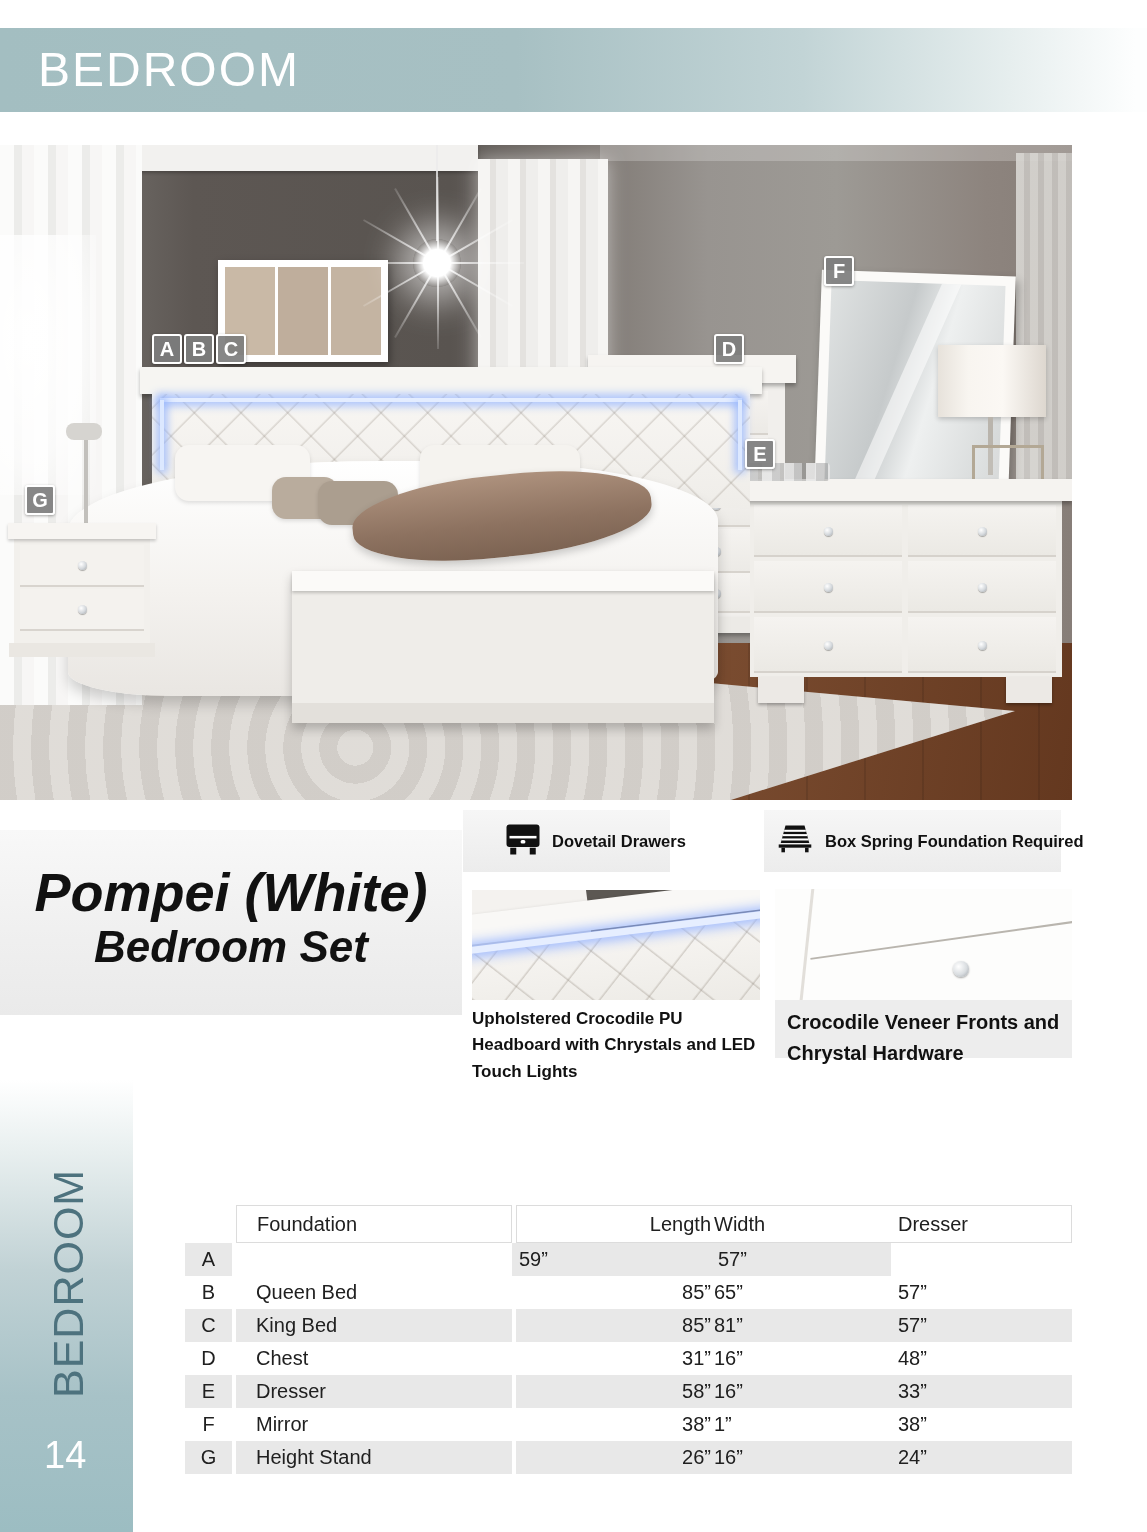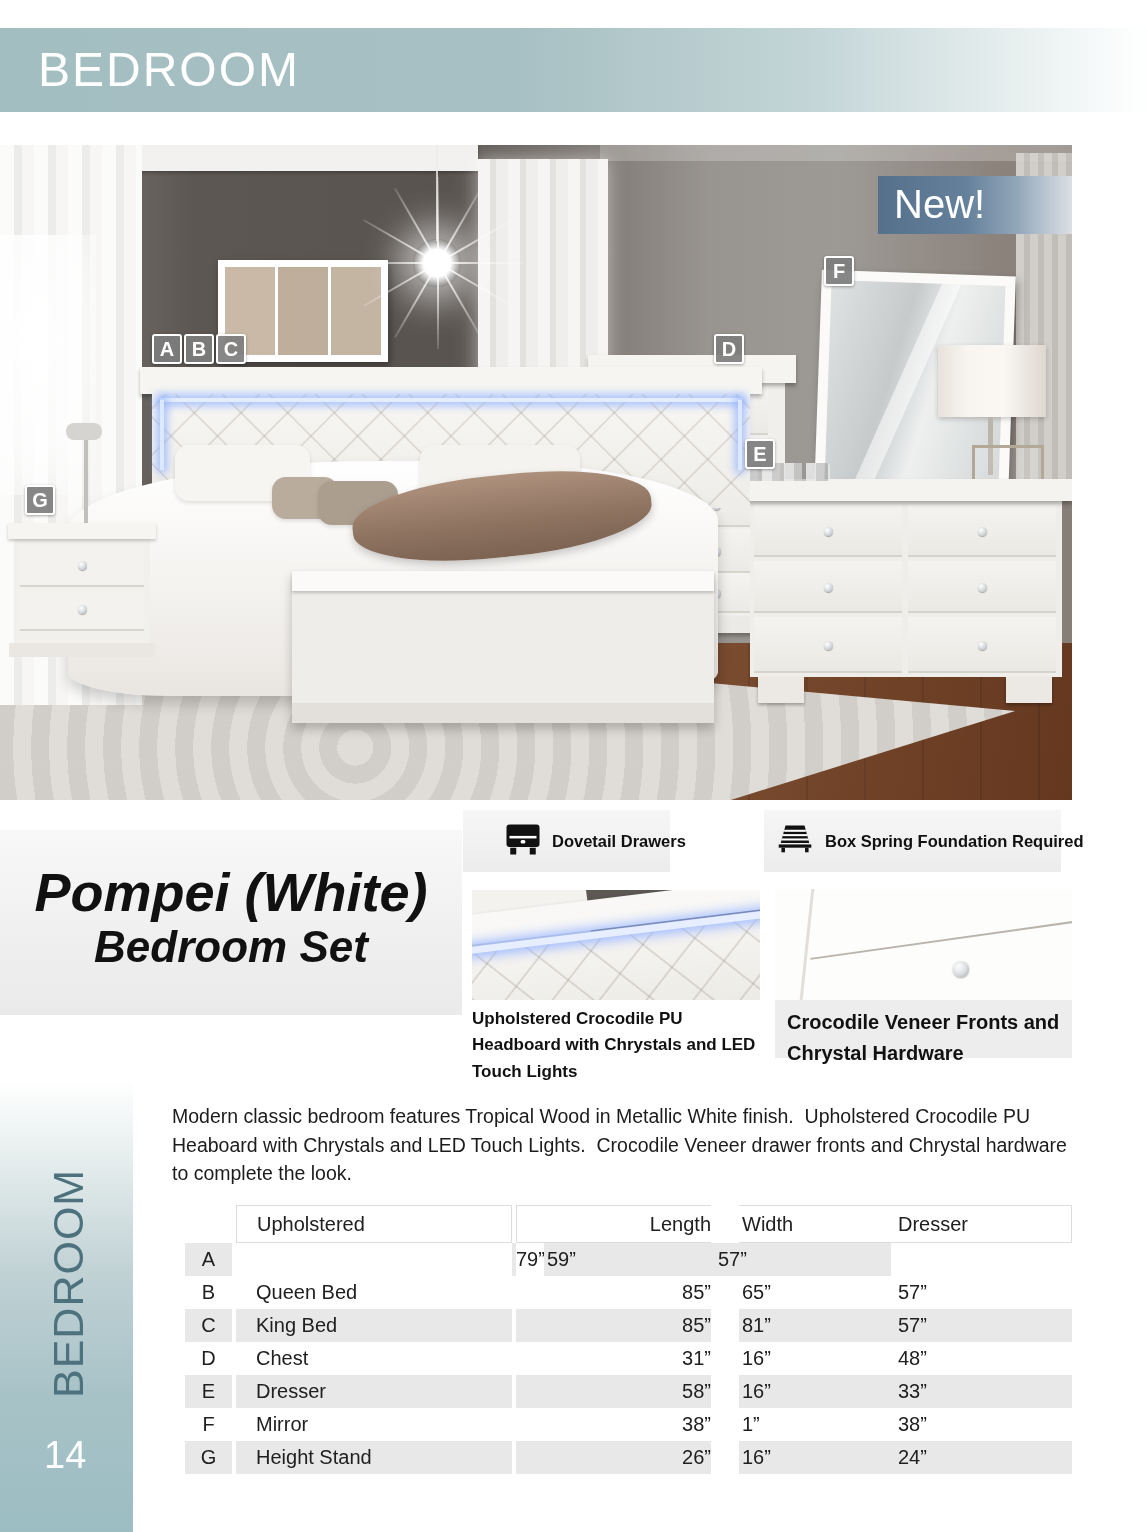--- a/index.html
+++ b/index.html
@@ -163,21 +163,21 @@
   .descr { left:172px; top:1102px; width:902px; font-size:19.5px; line-height:1.47; color:#1c1c1c; white-space:pre-wrap; }
 
   .spec-table { left:185px; top:1205px; width:887px; font-size:20px; color:#202020; }
   .trow { display:grid; grid-template-columns:47px 4px 276px 4px 195px 180px 181px; height:33px; line-height:33px; }
   .trow.thead { height:38px; line-height:36px; }
   .trow.shade .cell { background:#e8e8e8; }
   .cell {}
   .cell.letter { text-align:center; }
   .cell.desc { padding-left:20px; }
   .cell.len { padding-left:4px;text-align:right; }
-  .cell.wid { padding-left:3px;margin-left:28px; }
+  .cell.wid { padding-left:3px; }
   .cell.hei { padding-left:7px; }
   .thead .cell { background:#ffffff; border-top:1px solid #dcdcdc; border-bottom:1px solid #dcdcdc; }
   .thead .cell.letter { background:transparent; border:none; }
   .thead .cell.desc { border-left:1px solid #dcdcdc; border-right:1px solid #dcdcdc; }
   .thead .cell.len { border-left:1px solid #dcdcdc; }
   .thead .cell.hei { border-right:1px solid #dcdcdc; }
 </style>
 </head>
 <body>
 
@@ -317,21 +317,20 @@
     </div>
 
     <div class="abs plabel" style="left:152px;top:189px;">A</div>
     <div class="abs plabel" style="left:184px;top:189px;">B</div>
     <div class="abs plabel" style="left:216px;top:189px;">C</div>
     <div class="abs plabel" style="left:714px;top:189px;">D</div>
     <div class="abs plabel" style="left:745px;top:294px;">E</div>
     <div class="abs plabel" style="left:824px;top:111px;">F</div>
     <div class="abs plabel" style="left:25px;top:340px;">G</div>
 
-    <div class="abs new-badge">New!</div>
   </div>
 
   <div class="abs title-panel">
     <div class="title-main">Pompei (White)</div>
     <div class="title-sub">Bedroom Set</div>
   </div>
 
   <div class="abs callout c1">
     <span>
       <svg width="36" height="33" viewBox="0 0 24 22">
@@ -373,27 +372,26 @@
       <div class="d2-edge"></div>
       <div class="d2-knob"></div>
     </div>
     <div class="detail2-caption">Crocodile Veneer Fronts and Chrystal Hardware</div>
   </div>
 
   <div class="abs sidebar"></div>
   <div class="abs sidebar-vtext">BEDROOM</div>
   <div class="abs page-number">14</div>
 
-  <div class="abs descr">Modern classic bedroom features Tropical Wood in Metallic White finish.  Upholstered Crocodile PU Heaboard with Chrystals and LED Touch Lights.  Crocodile Veneer drawer fronts and Chrystal hardware to complete the look.</div>
 
   <div class="abs spec-table">
     <div class="trow thead">
       <div class="cell letter"></div>
         <div></div>
-      <div class="cell desc">Upholstered</div>
+      <div class="cell desc">Foundation</div>
         <div></div>
       <div class="cell len">Length</div>
       <div class="cell wid">Width</div>
       <div class="cell hei">Dresser</div>
     </div>
     <div class="trow shade">
       <div class="cell letter">A</div>
         <div></div>
         <div></div>
       <div class="cell len">79”</div>

